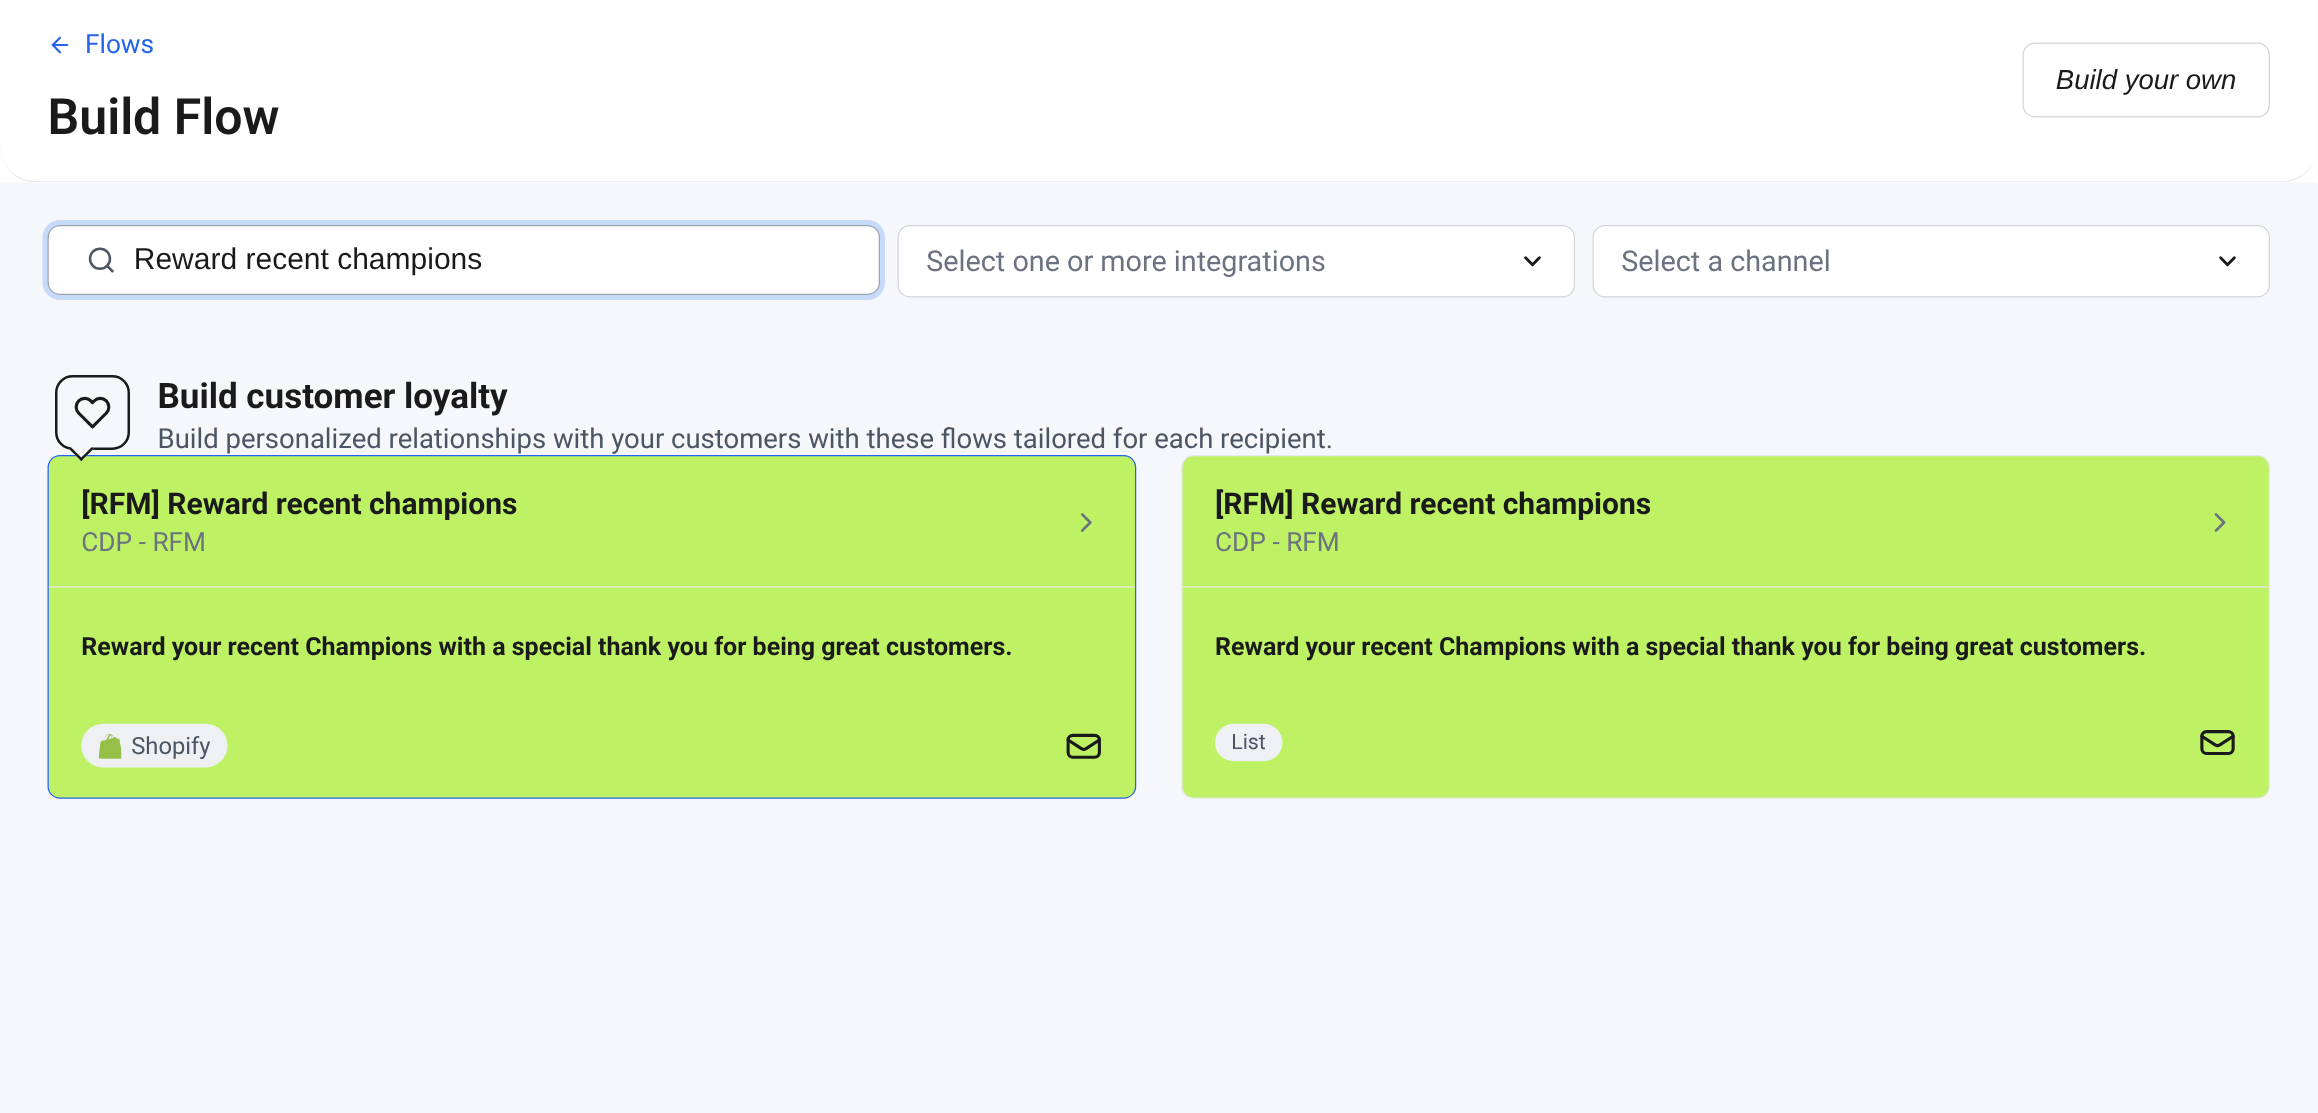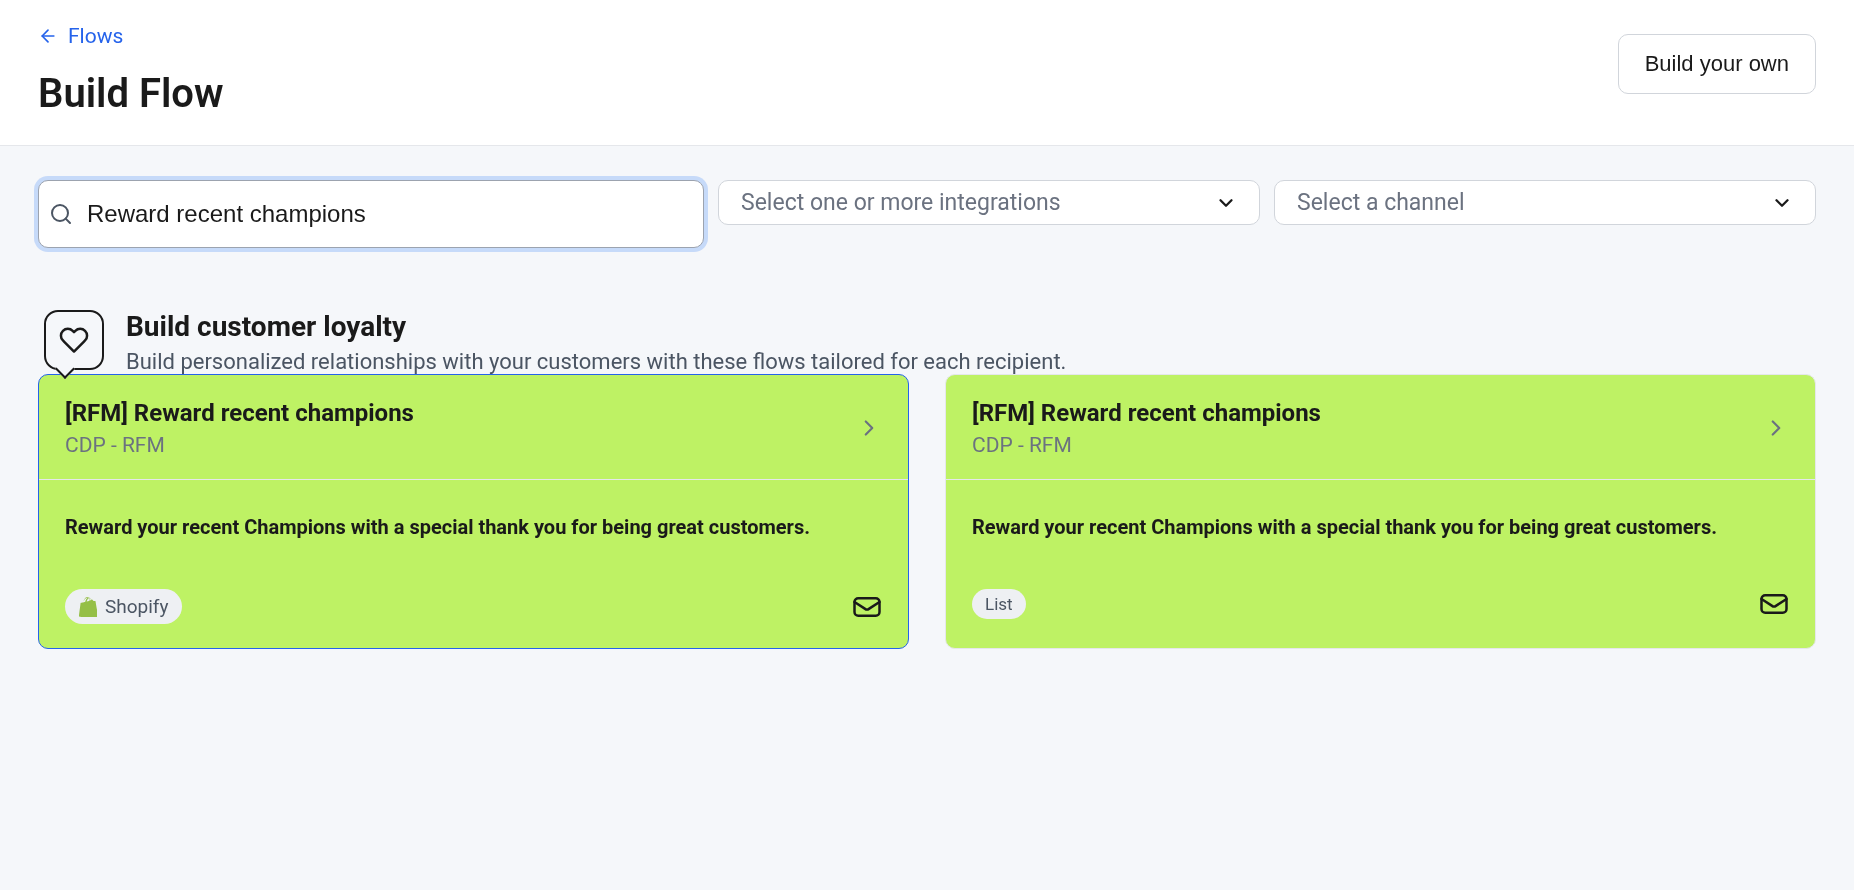--- a/index.html
+++ b/index.html
@@ -11,20 +11,21 @@
       font-family: -apple-system, BlinkMacSystemFont, "Segoe UI", Roboto, Helvetica, Arial, sans-serif;
       background: #ffffff;
       color: #1a1a1a;
     }
     .header {
       padding: 24px 38px 28px;
       border-bottom: 1px solid #e5e7eb;
       display: flex;
       justify-content: space-between;
       align-items: flex-start;
+      border-radius: 29px;
     }
     .header-left {
       display: flex;
       flex-direction: column;
       gap: 22px;
     }
     .breadcrumb {
       display: flex;
       align-items: center;
       gap: 10px;
@@ -45,42 +46,43 @@
     .build-own-btn {
       background: #ffffff;
       border: 1px solid #d1d5db;
       border-radius: 10px;
       padding: 16px 26px;
       font-size: 22px;
       font-weight: 500;
       color: #1a1a1a;
       cursor: pointer;
       margin-top: 10px;
+      font-style: italic;
     }
     .content {
       background: #f5f7fa;
       padding: 34px 38px 60px;
       min-height: 752px;
     }
     .filters {
       display: flex;
       gap: 14px;
       margin-bottom: 62px;
     }
     .search-wrapper {
       flex: 0 0 666px;
       position: relative;
       display: flex;
       align-items: center;
       border: 1px solid #9ca3af;
       border-radius: 10px;
       background: #ffffff;
-      padding: 0 10px;
+      padding: 0 30px;
       box-shadow: 0 0 0 4px rgba(59,130,246,0.25);
-      height: 68px;
+      height: 56px;
     }
     .search-wrapper svg {
       width: 24px;
       height: 24px;
       color: #4b5563;
       flex-shrink: 0;
     }
     .search-input {
       border: none;
       outline: none;
@@ -92,21 +94,21 @@
     }
     .dropdown {
       flex: 1;
       display: flex;
       align-items: center;
       justify-content: space-between;
       border: 1px solid #d1d5db;
       border-radius: 10px;
       background: #ffffff;
       padding: 0 22px;
-      height: 45px;
+      height: 58px;
       cursor: pointer;
     }
     .dropdown-label {
       font-size: 23px;
       color: #6b7280;
     }
     .dropdown svg {
       width: 22px;
       height: 22px;
       color: #1a1a1a;

